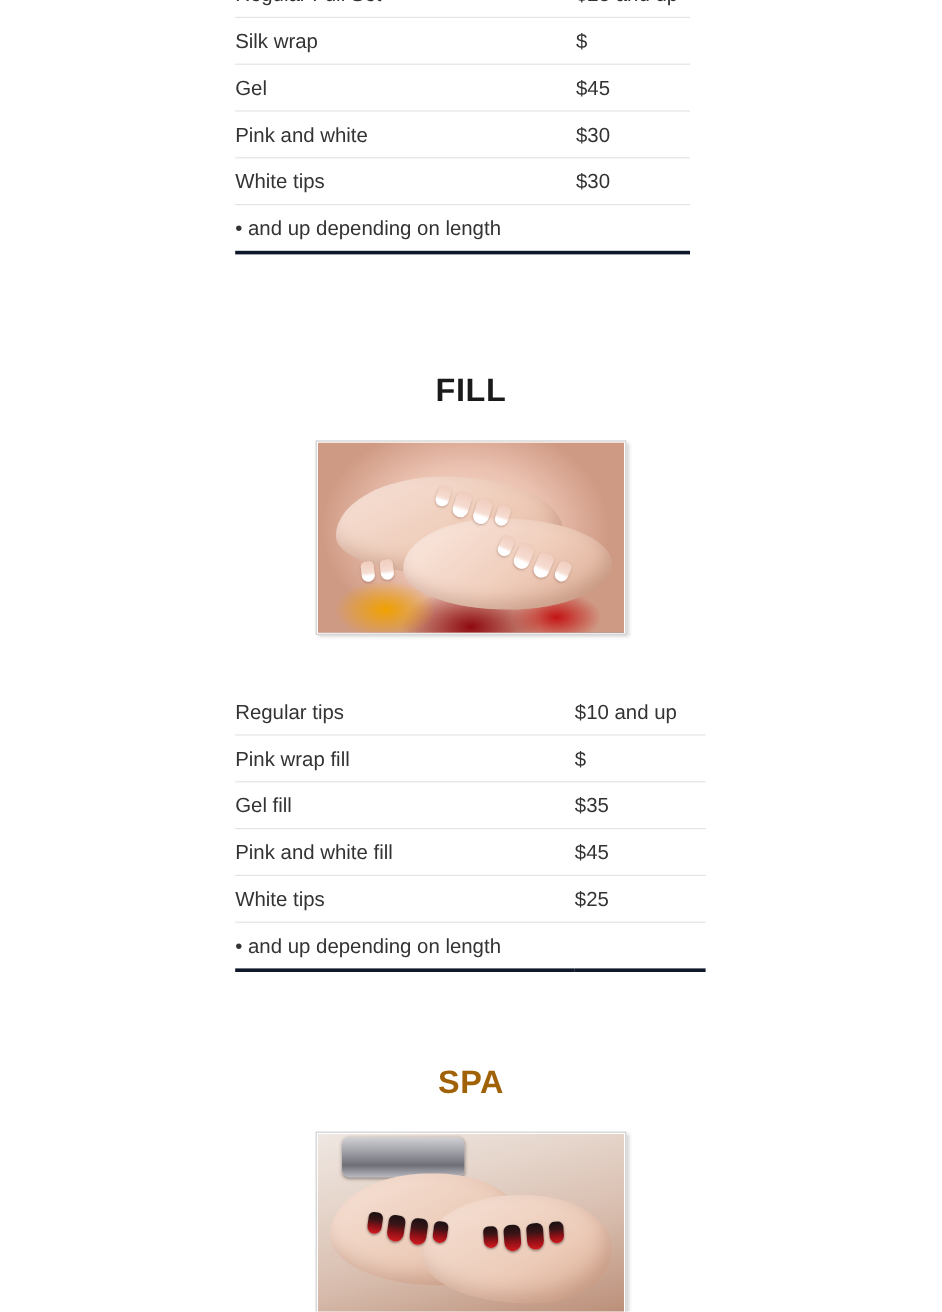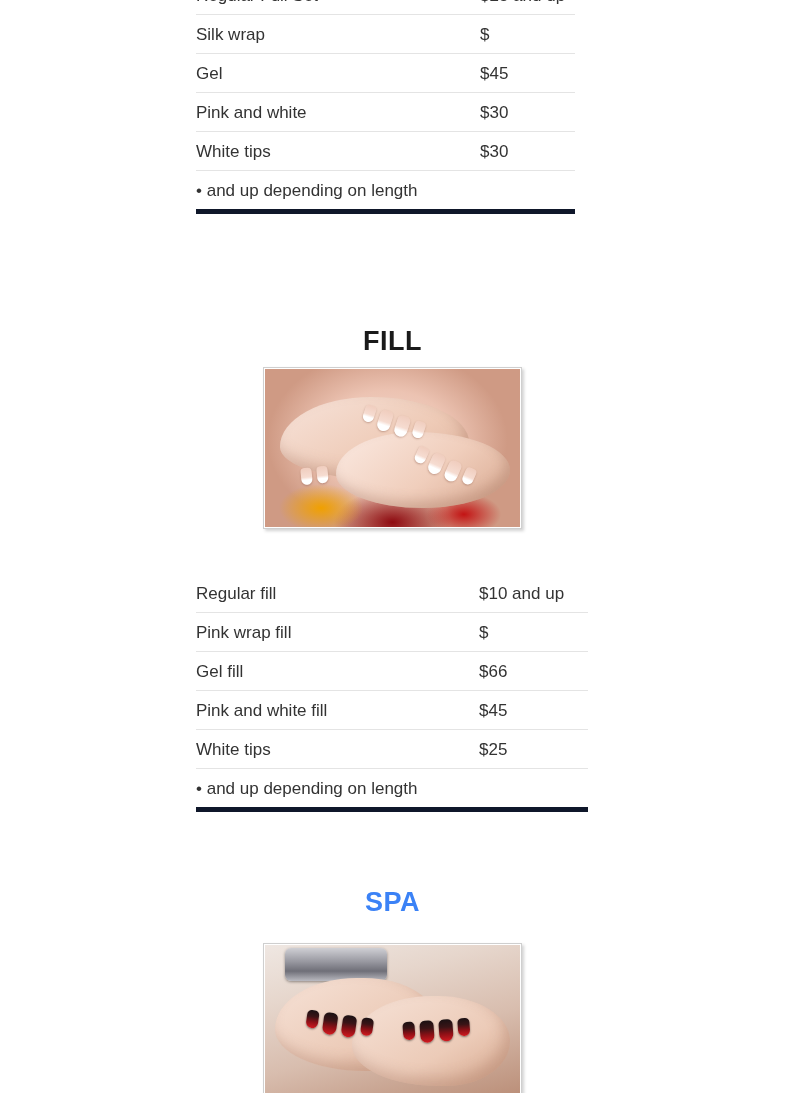--- a/index.html
+++ b/index.html
@@ -28,21 +28,21 @@
   }
   .price-table td {
     font-size: 17px;
     color: #333333;
     padding: 10px 0 9px 0;
     border-bottom: 1px solid #e4e4e4;
     vertical-align: top;
     line-height: 19px;
   }
   .price-table tr:last-child td {
-    border-bottom: 5px solid #0f172a;
+    border-bottom: 3px solid #0f172a;
   }
   .col-name { }
   .col-price { }
   .note-row td {
     font-size: 17px;
     color: #333333;
   }
 
   
   #table-full-set {
@@ -51,21 +51,21 @@
     top: -24px;
     width: 379px;
   }
   #table-full-set .col-name { width: 284px; }
   #table-full-set .col-price { width: 95px; }
 
   
   #fill-heading {
     position: absolute;
     left: 0;
-    top: 326px;
+    top: 310px;
     width: 785px;
     text-align: center;
     font-size: 27px;
     font-weight: bold;
     color: #1a1a1a;
     letter-spacing: 0.5px;
   }
   #fill-image-frame {
     position: absolute;
     left: 263px;
@@ -185,21 +185,21 @@
   #table-fill .col-price { width: 109px; }
 
   #spa-heading {
     position: absolute;
     left: 0;
     top: 887px;
     width: 785px;
     text-align: center;
     font-size: 27px;
     font-weight: bold;
-    color: #3b82f6;
+    color: #a16207;
     letter-spacing: 0.5px;
   }
 </style>
 </head>
 <body>
 
 <div class="page">
 
   <table id="table-full-set" class="price-table">
     <tbody>
@@ -248,30 +248,30 @@
       <div class="nail-row" style="left: 14%; top: 62%; transform: rotate(-6deg);">
         <span class="nail small"></span>
         <span class="nail small"></span>
       </div>
     </div>
   </div>
 
   <table id="table-fill" class="price-table">
     <tbody>
       <tr>
-        <td class="col-name">Regular fill</td>
+        <td class="col-name">Regular tips</td>
         <td class="col-price">$10 and up</td>
       </tr>
       <tr>
         <td class="col-name">Pink wrap fill</td>
         <td class="col-price">$</td>
       </tr>
       <tr>
         <td class="col-name">Gel fill</td>
-        <td class="col-price">$66</td>
+        <td class="col-price">$35</td>
       </tr>
       <tr>
         <td class="col-name">Pink and white fill</td>
         <td class="col-price">$45</td>
       </tr>
       <tr>
         <td class="col-name">White tips</td>
         <td class="col-price">$25</td>
       </tr>
       <tr class="note-row">

